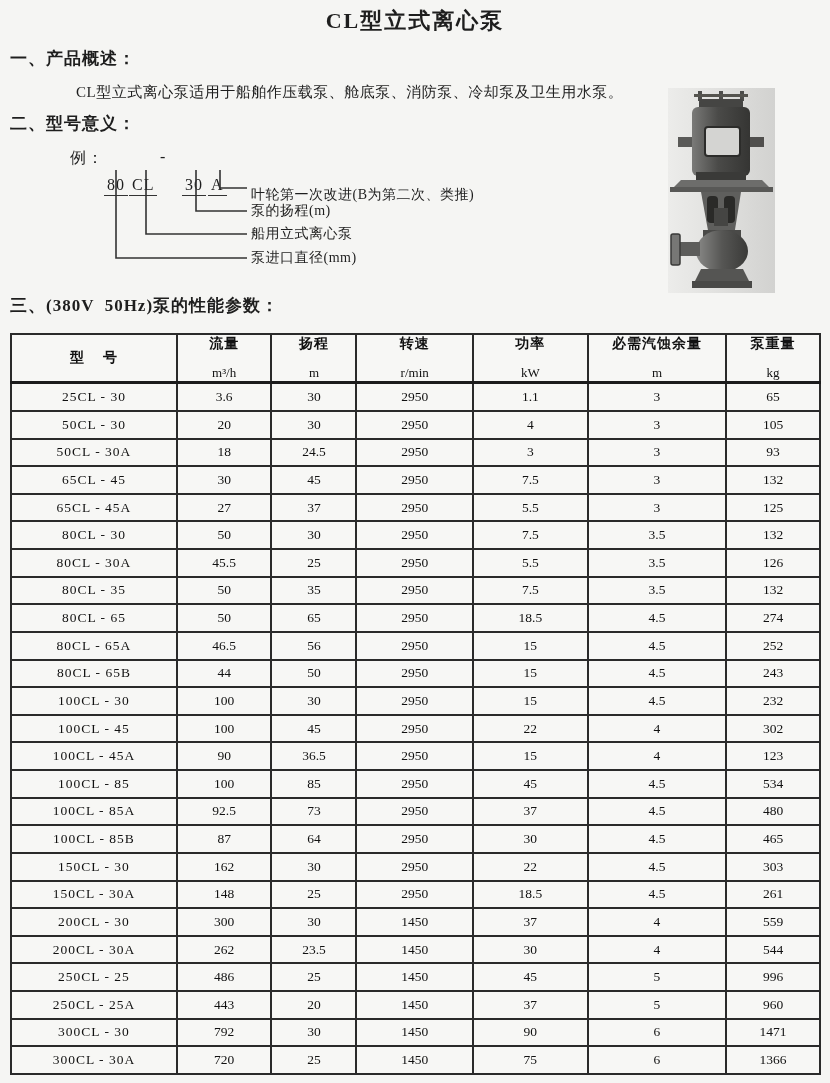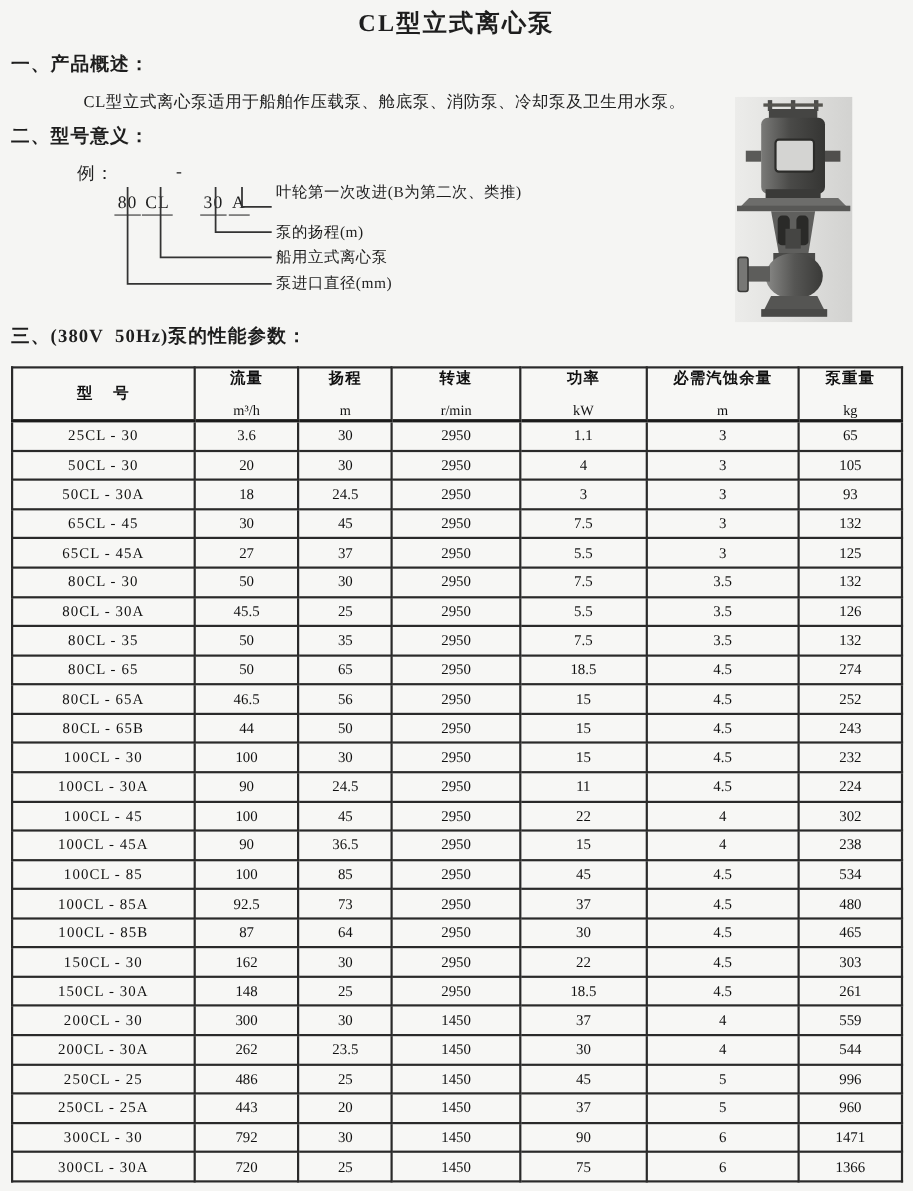--- a/index.html
+++ b/index.html
@@ -29,21 +29,21 @@
   .diagram svg.lines { position:absolute; left:0; top:0; }
   .tok { position:absolute; top:5px; font-size:16px; letter-spacing:1px; }
   .tok.code { border-bottom:1.5px solid #333; padding:0 3px 1px 3px;margin-top:28px; }
   .tok-prefix { left:0; }
   .tok-inlet  { left:34px; }
   .tok-type   { left:59px; }
   .tok-dash   { left:90px; border-bottom:none; }
   .tok-head   { left:112px; }
   .tok-var    { left:138px; }
   .dg-label { position:absolute; left:181px; font-size:14px; white-space:nowrap; letter-spacing:0.5px; }
-  .dg-l1 { top:23px; }
+  .dg-l1 { top:43px; }
   .dg-l2 { top:59px; }
   .dg-l3 { top:82px; }
   .dg-l4 { top:106px; }
 
   
   .pump-photo {
     position:absolute; left:668px; top:88px; width:107px; height:205px;
   }
 
   
@@ -300,45 +300,36 @@
           <tr>
             <td class="model">100CL - 30</td>
             <td>100</td>
             <td>30</td>
             <td>2950</td>
             <td>15</td>
             <td>4.5</td>
             <td>232</td>
           </tr>
           <tr>
-            <td class="model">100CL - 30A</td>
-            <td>90</td>
-            <td>24.5</td>
-            <td>2950</td>
-            <td>11</td>
-            <td>4.5</td>
-            <td>224</td>
-          </tr>
-          <tr>
             <td class="model">100CL - 45</td>
             <td>100</td>
             <td>45</td>
             <td>2950</td>
             <td>22</td>
             <td>4</td>
             <td>302</td>
           </tr>
           <tr>
             <td class="model">100CL - 45A</td>
             <td>90</td>
             <td>36.5</td>
             <td>2950</td>
             <td>15</td>
             <td>4</td>
-            <td>238</td>
+            <td>123</td>
           </tr>
           <tr>
             <td class="model">100CL - 85</td>
             <td>100</td>
             <td>85</td>
             <td>2950</td>
             <td>45</td>
             <td>4.5</td>
             <td>534</td>
           </tr>

